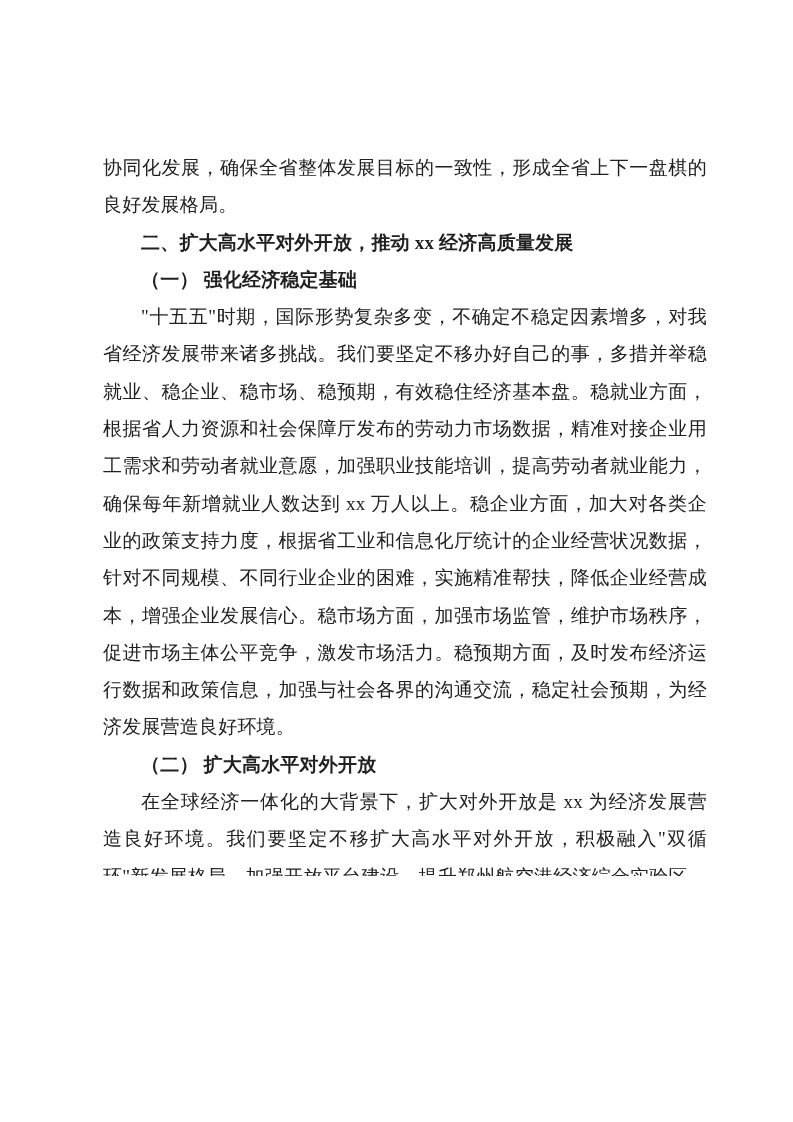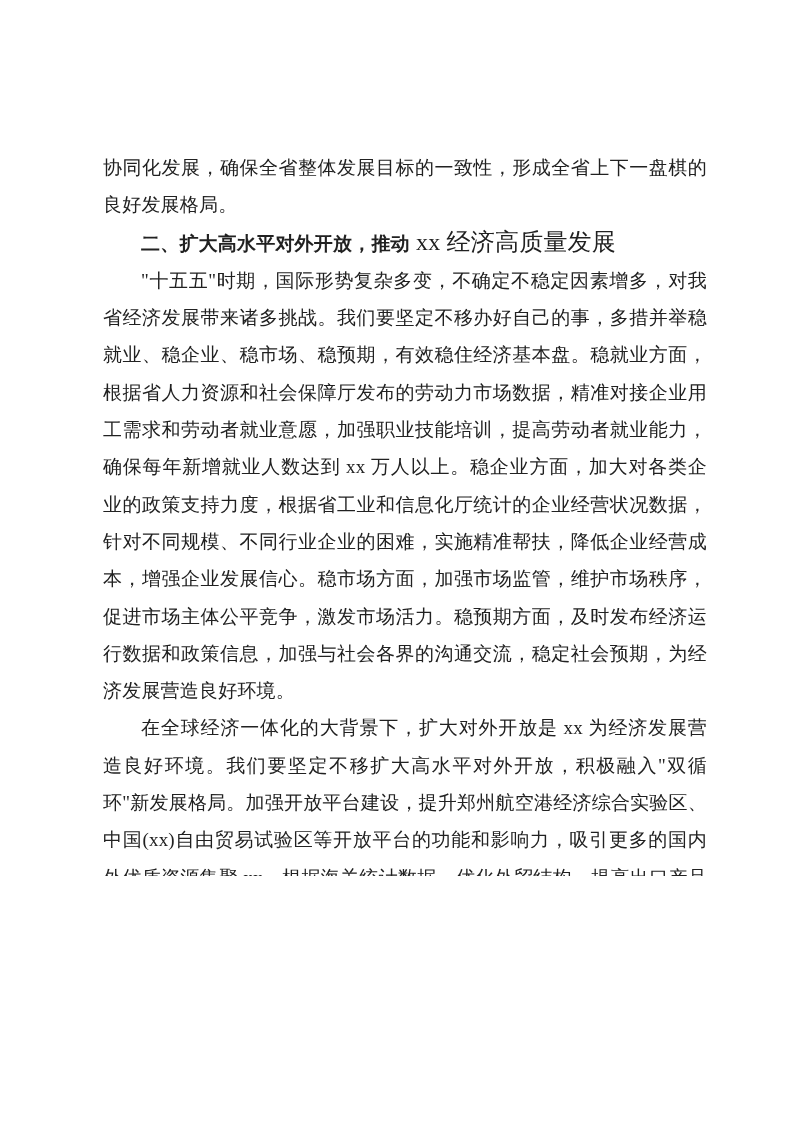--- a/index.html
+++ b/index.html
@@ -41,22 +41,22 @@
     text-indent: 0;
   }
   .section-heading {
     text-indent: 2em;
     font-family: "Liberation Sans", "DejaVu Sans", sans-serif;
     font-weight: bold;
     font-size: 20px;
   }
   .section-heading .heading-regular {
     font-family: "Liberation Serif", "DejaVu Serif", serif;
-    font-weight: normal;
-    font-size: 24px;
+    font-weight: bold;
+    font-size: 19px;
   }
   .subsection-heading {
     text-indent: 2em;
     font-weight: bold;
     font-size: 19.5px;
   }
   .footer {
     position: absolute;
     top: 1029px;
     left: 600px;
@@ -76,23 +76,25 @@
 <body>
 
 <div class="page">
 
   <div class="body-text">
 
     <p class="para no-indent">协同化发展，确保全省整体发展目标的一致性，形成全省上下一盘棋的良好发展格局。</p>
 
     <h2 class="section-heading"><span class="heading-bold">二、扩大高水平对外开放，推动</span><span class="heading-regular"> xx 经济高质量发展</span></h2>
 
+    <h3 class="subsection-heading">（一） 强化经济稳定基础</h3>
 
     <p class="para">"十五五"时期，国际形势复杂多变，不确定不稳定因素增多，对我省经济发展带来诸多挑战。我们要坚定不移办好自己的事，多措并举稳就业、稳企业、稳市场、稳预期，有效稳住经济基本盘。稳就业方面，根据省人力资源和社会保障厅发布的劳动力市场数据，精准对接企业用工需求和劳动者就业意愿，加强职业技能培训，提高劳动者就业能力，确保每年新增就业人数达到 xx 万人以上。稳企业方面，加大对各类企业的政策支持力度，根据省工业和信息化厅统计的企业经营状况数据，针对不同规模、不同行业企业的困难，实施精准帮扶，降低企业经营成本，增强企业发展信心。稳市场方面，加强市场监管，维护市场秩序，促进市场主体公平竞争，激发市场活力。稳预期方面，及时发布经济运行数据和政策信息，加强与社会各界的沟通交流，稳定社会预期，为经济发展营造良好环境。</p>
 
+    <h3 class="subsection-heading">（二） 扩大高水平对外开放</h3>
 
     <p class="para">在全球经济一体化的大背景下，扩大对外开放是 xx 为经济发展营造良好环境。我们要坚定不移扩大高水平对外开放，积极融入"双循环"新发展格局。加强开放平台建设，提升郑州航空港经济综合实验区、中国(xx)自由贸易试验区等开放平台的功能和影响力，吸引更多的国内外优质资源集聚 xx。根据海关统计数据，优化外贸结构，提高出口产品的技术含量和附加值，扩大先进技术、关键设备、重要原材料等进口。加强对外投资</p>
 
   </div>
 
   <div class="footer"><span class="dash">—</span><span class="num">3</span><span class="dash">—</span></div>
 
 </div>
 
 </body></html>

